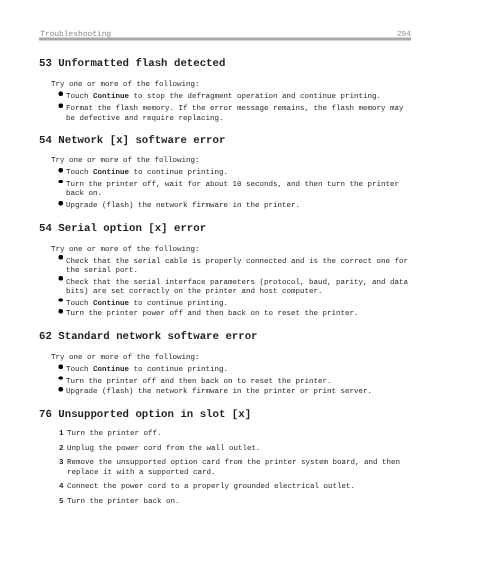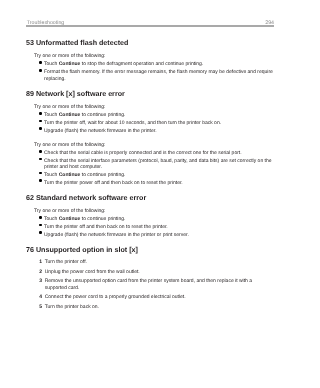--- a/index.html
+++ b/index.html
@@ -5,21 +5,21 @@
 <style>
   html, body { margin:0; padding:0; background:#ffffff; }
   body {
     width:300px; height:388px; overflow:hidden;
     background:#ffffff;
     font-family:"Liberation Sans", sans-serif;
     color:#231f20;
     -webkit-font-smoothing:antialiased;
     text-rendering:geometricPrecision;
   }
-  .page { position:relative; width:300px; height:281px; background:#ffffff; }
+  .page { position:relative; width:300px; height:281px; background:#ffffff;font-family:Liberation Mono, monospace; }
   .content { position:absolute; left:26px; top:19px; width:248px; }
 
   
   .runhead { position:relative; height:20.4px; }
   .runhead .label,
   .runhead .pageno { position:absolute; top:1px; font-size:5.25px; line-height:6px; color:#8a8a8a; white-space:nowrap; }
   .runhead .label  { left:0.8px; }
   .runhead .pageno { right:0; }
   .rule { position:absolute; left:0; right:0; top:6px; height:1.7px; background:#a9a9a9; }
 
@@ -58,32 +58,33 @@
       <h2>53 Unformatted flash detected</h2>
       <p class="intro">Try one or more of the following:</p>
       <ul class="lst bullet">
         <li class="bul">
           <span class="mk">•</span><span>Touch </span><b>Continue</b><span> to stop the defragment operation and continue printing.</span></li>
         <li class="bul">
           <span class="mk">•</span><span>Format the flash memory. If the error message remains, the flash memory may be defective and require replacing.</span></li>
       </ul>
     </section>
     <section class="sec">
-      <h2>89 Network [x] software error</h2>
+      <h2>54 Network [x] software error</h2>
       <p class="intro">Try one or more of the following:</p>
       <ul class="lst bullet">
         <li class="bul">
           <span class="mk">•</span><span>Touch </span><b>Continue</b><span> to continue printing.</span></li>
         <li class="bul">
           <span class="mk">•</span><span>Turn the printer off, wait for about 10 seconds, and then turn the printer back on.</span></li>
         <li class="bul">
           <span class="mk">•</span><span>Upgrade (flash) the network firmware in the printer.</span></li>
       </ul>
     </section>
     <section class="sec">
+      <h2>54 Serial option [x] error</h2>
       <p class="intro">Try one or more of the following:</p>
       <ul class="lst bullet">
         <li class="bul">
           <span class="mk">•</span><span>Check that the serial cable is properly connected and is the correct one for the serial port.</span></li>
         <li class="bul">
           <span class="mk">•</span><span>Check that the serial interface parameters (protocol, baud, parity, and data bits) are set correctly on the printer and host computer.</span></li>
         <li class="bul">
           <span class="mk">•</span><span>Touch </span><b>Continue</b><span> to continue printing.</span></li>
         <li class="bul">
           <span class="mk">•</span><span>Turn the printer power off and then back on to reset the printer.</span></li>

